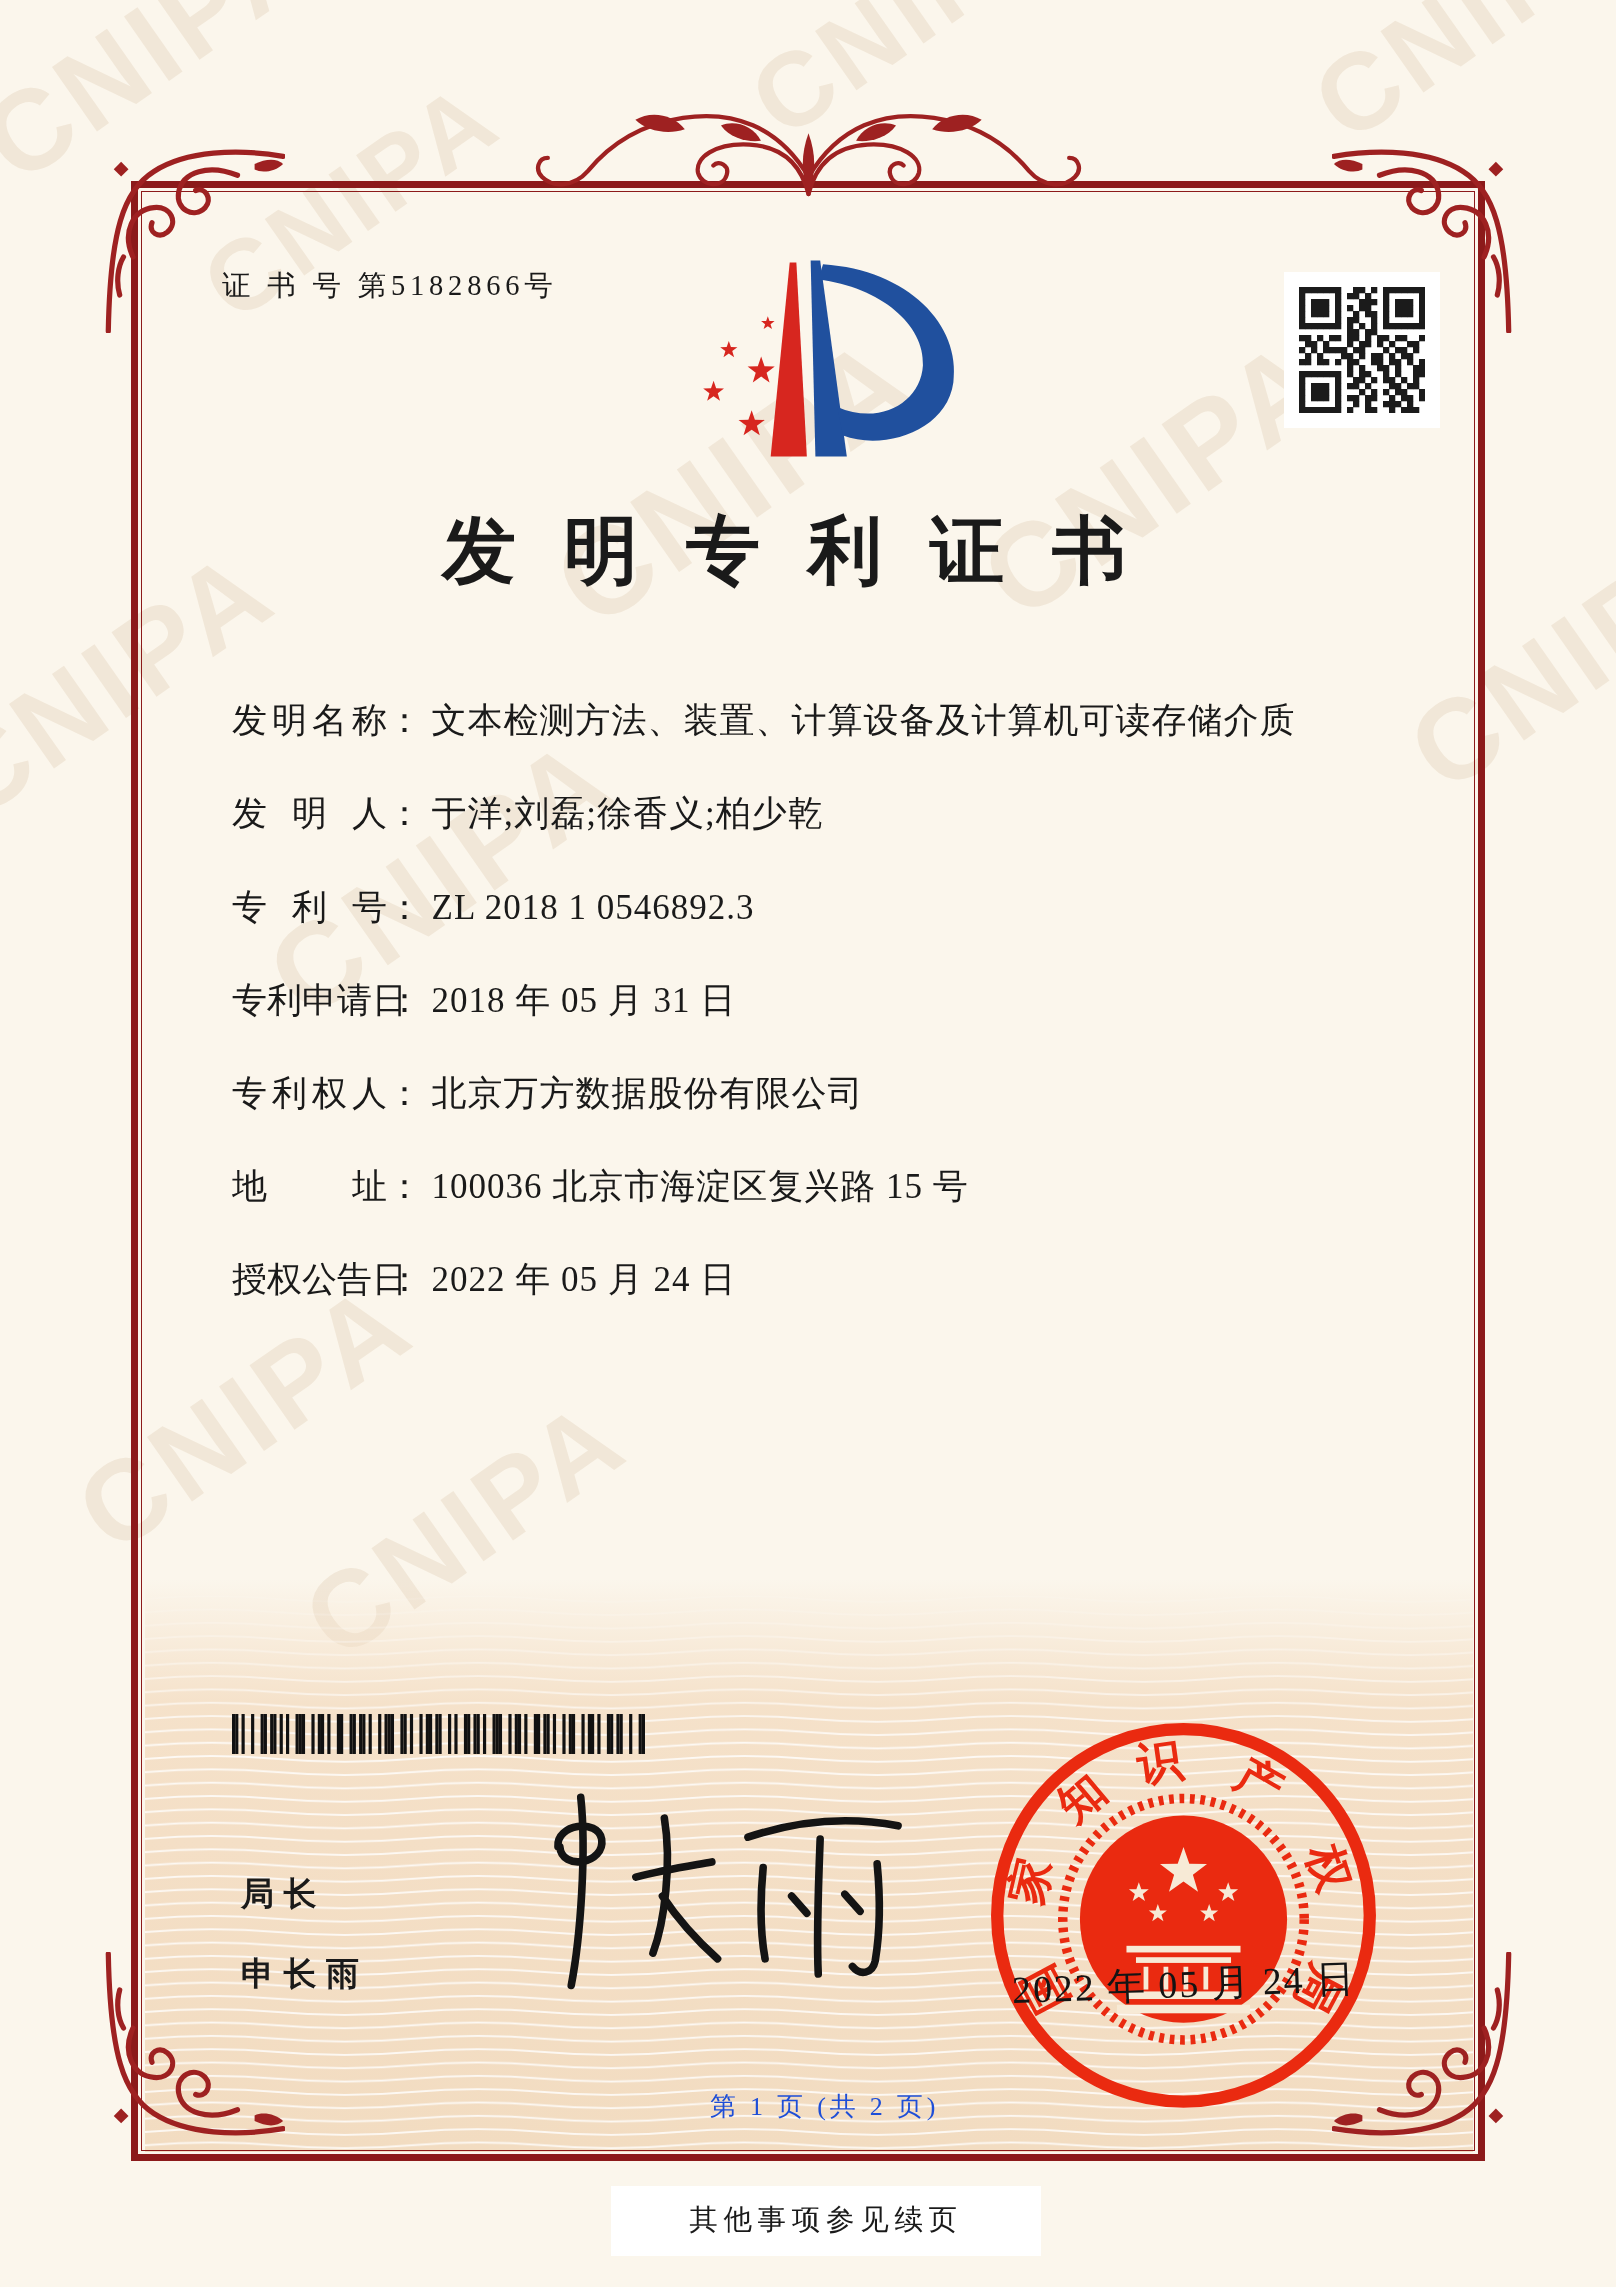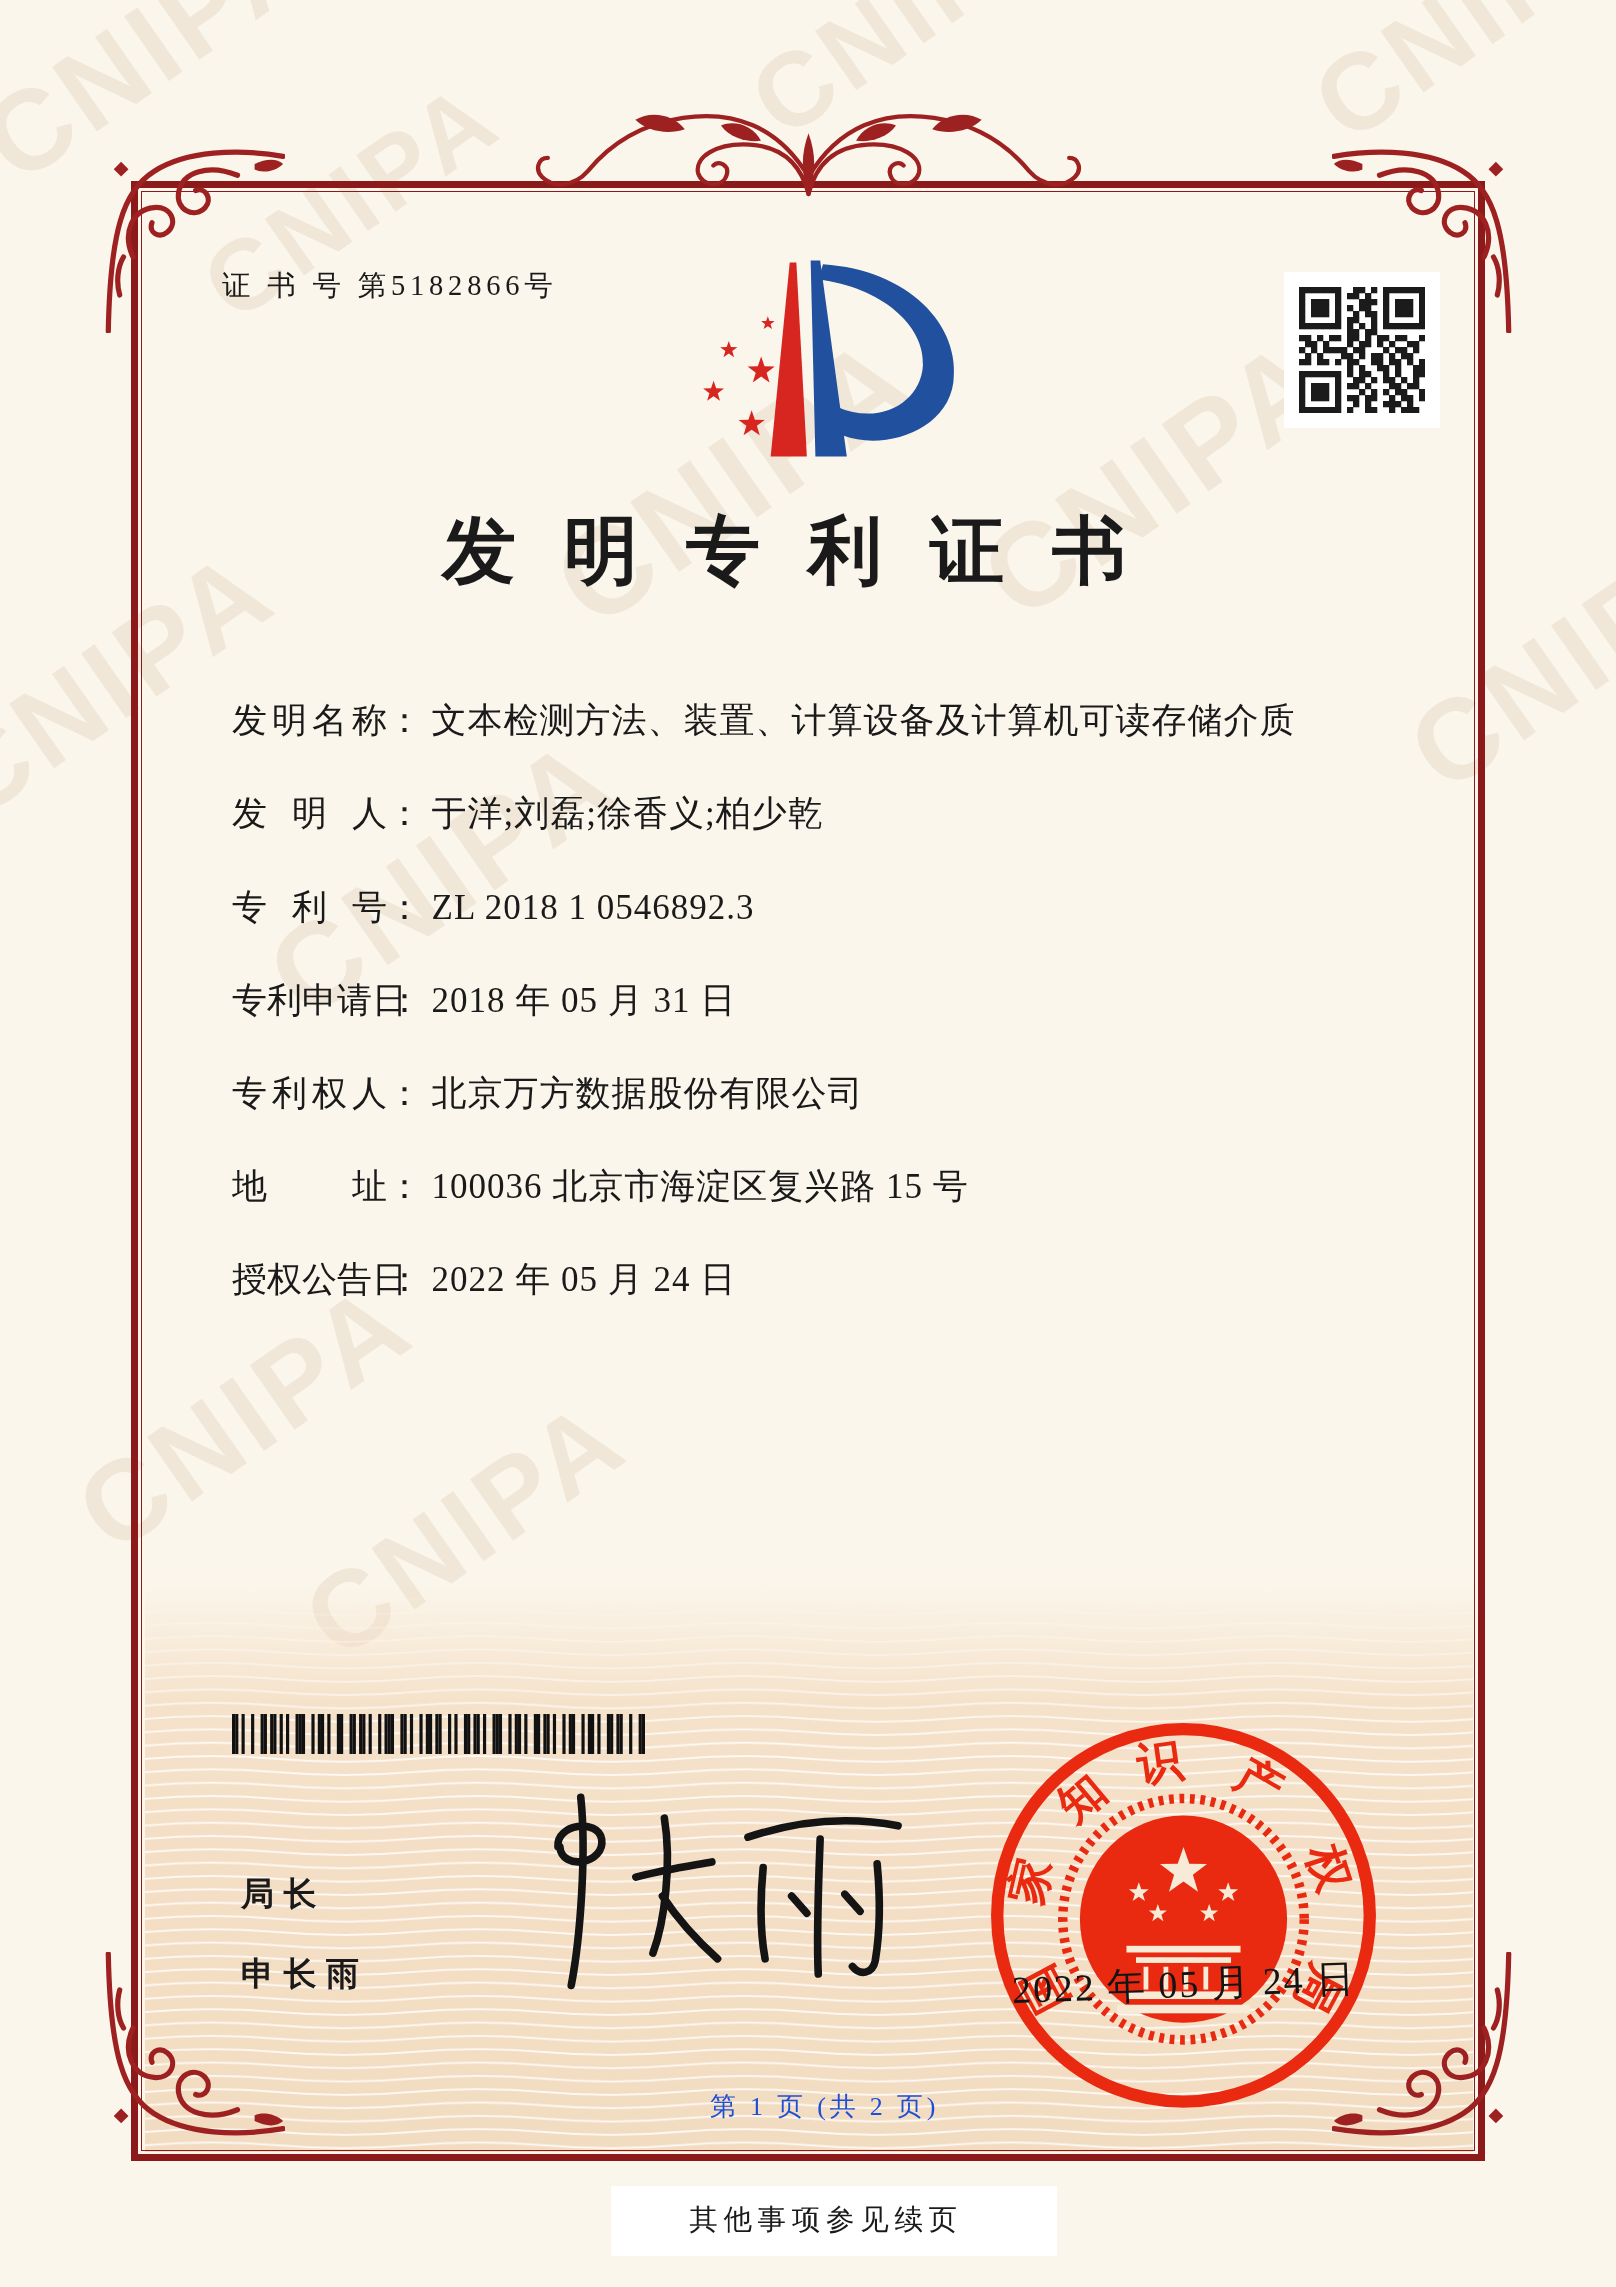--- a/index.html
+++ b/index.html
@@ -45,21 +45,21 @@
   .sigtitle{position:absolute;left:241px;font-family:"Liberation Sans","DejaVu Sans",sans-serif;
             font-weight:700;font-size:33px;letter-spacing:9.5px;z-index:4;}
 
   .sealdate{position:absolute;left:972px;top:1959px;width:424px;text-align:center;font-size:38px;
             letter-spacing:1.9px;color:#141414;transform:rotate(-2deg);z-index:6;}
 
   .pageinfo{position:absolute;left:16px;top:2089px;width:1617px;text-align:center;font-size:26px;
             letter-spacing:3.8px;color:#1d4ed8;z-index:4;}
 
   .note{position:absolute;left:611px;top:2186px;width:430px;background:#ffffff;text-align:center;
-        font-size:28.5px;letter-spacing:5.7px;padding:15px 16px 17px 0;z-index:4;}
+        font-size:28.5px;letter-spacing:5.7px;padding:15px 0 17px 0;z-index:4;}
 
   .qrbox{position:absolute;left:1284px;top:272px;width:156px;height:156px;background:#ffffff;z-index:4;}
   .qrbox svg{position:absolute;left:15px;top:15px;}
 
   .defs-hidden{position:absolute;width:0;height:0;overflow:hidden;}
 </style>
 </head>
 <body>
 
 <svg class="defs-hidden" aria-hidden="true">

